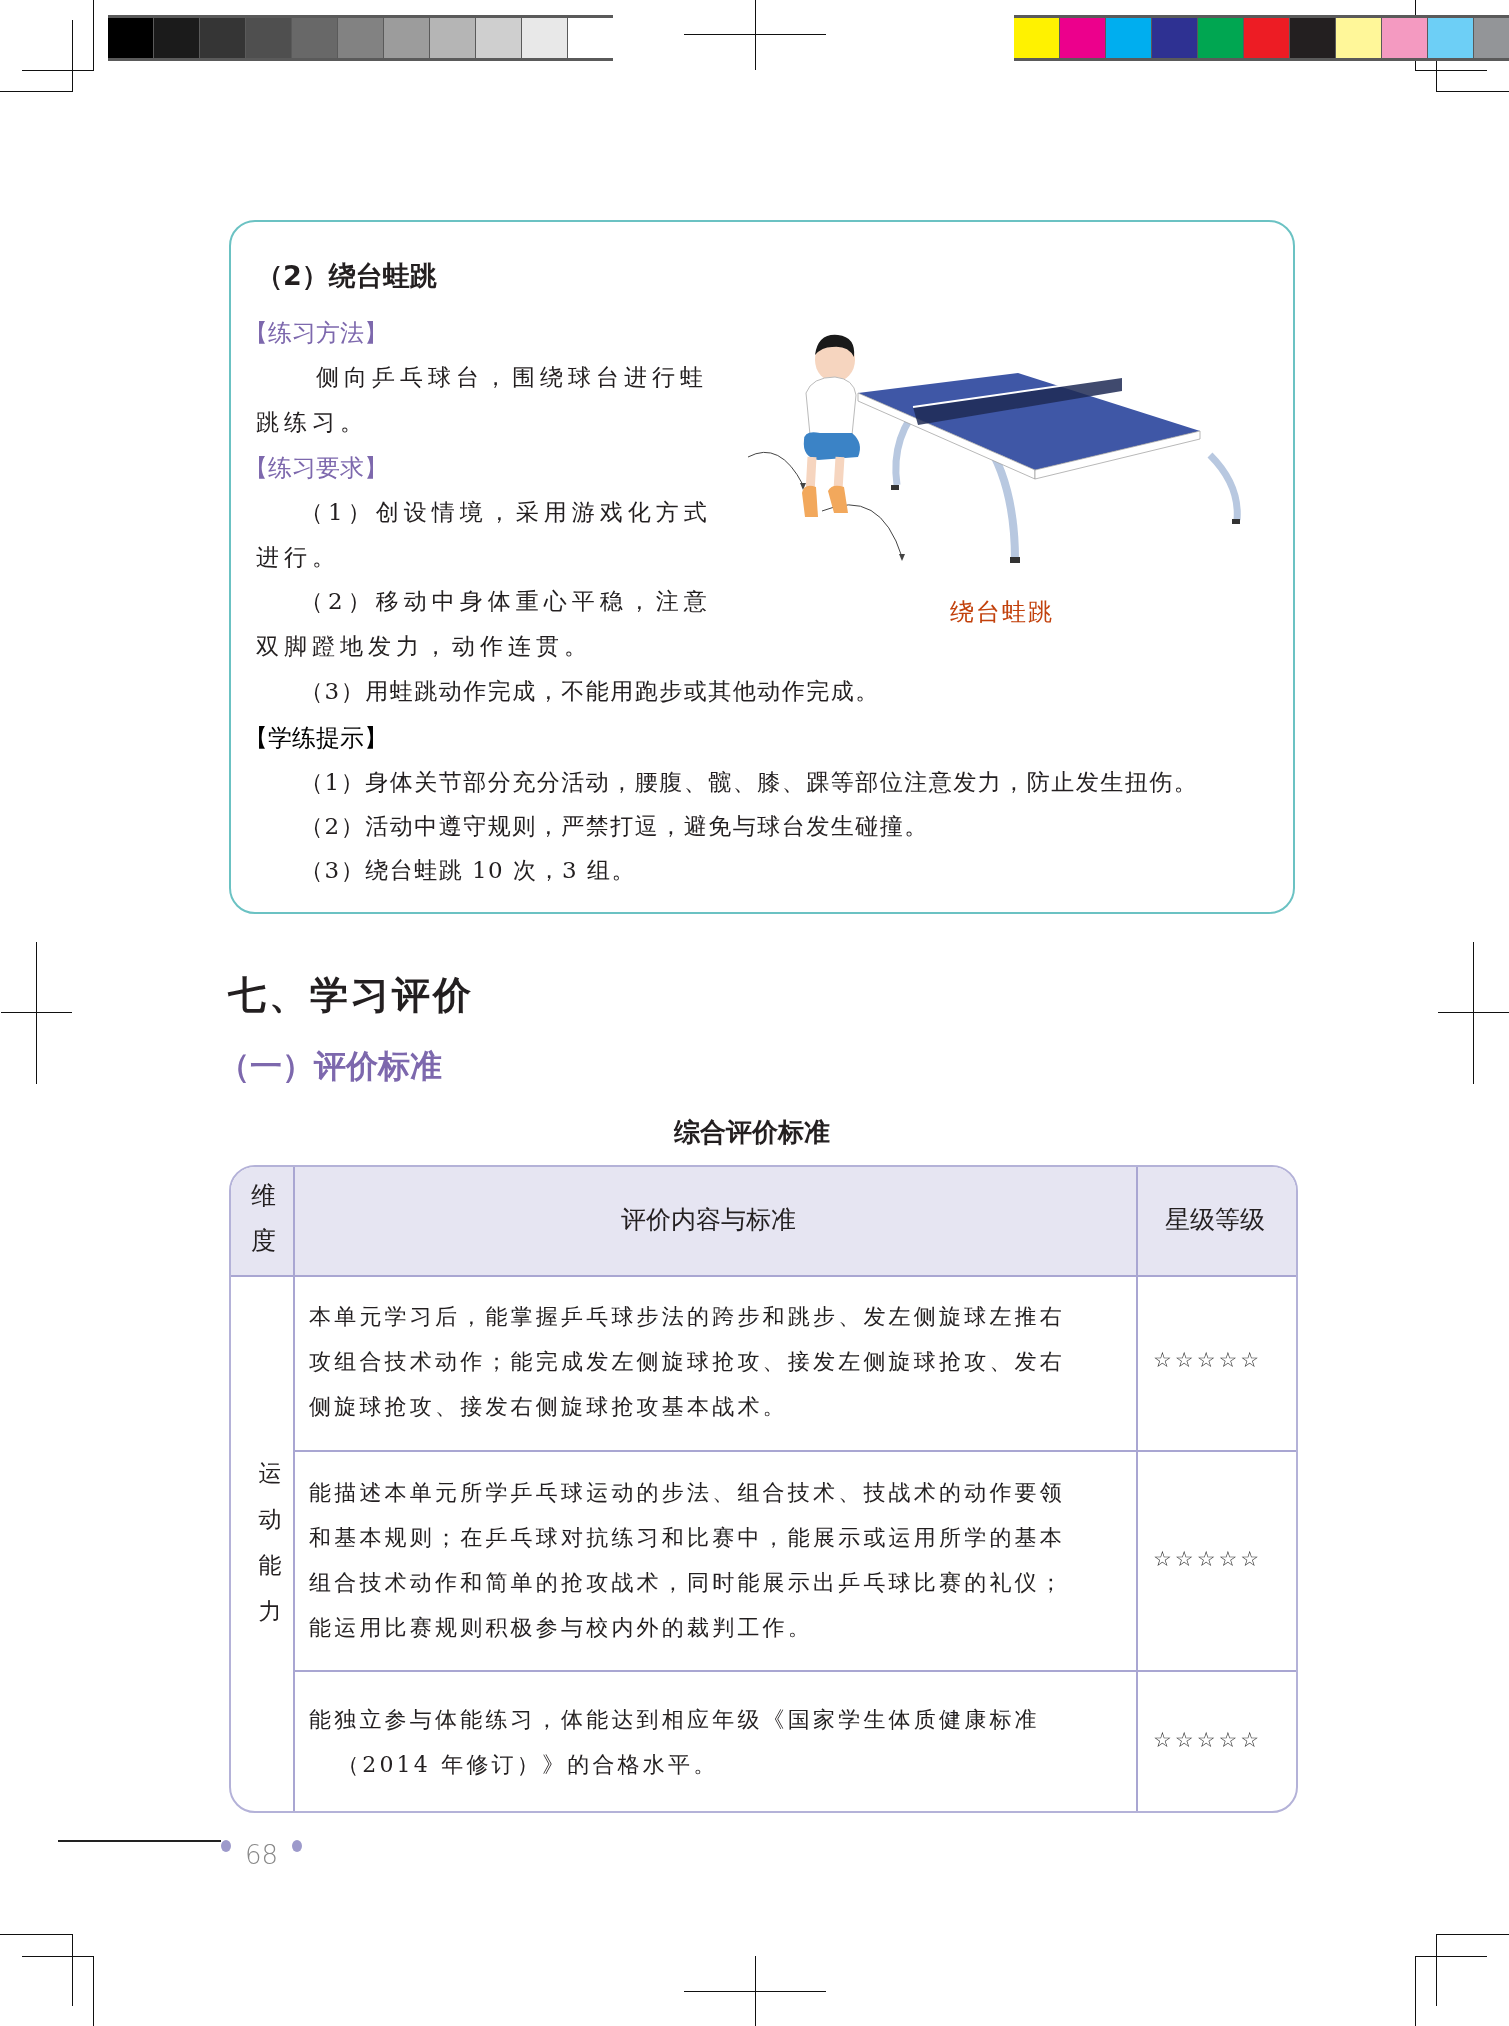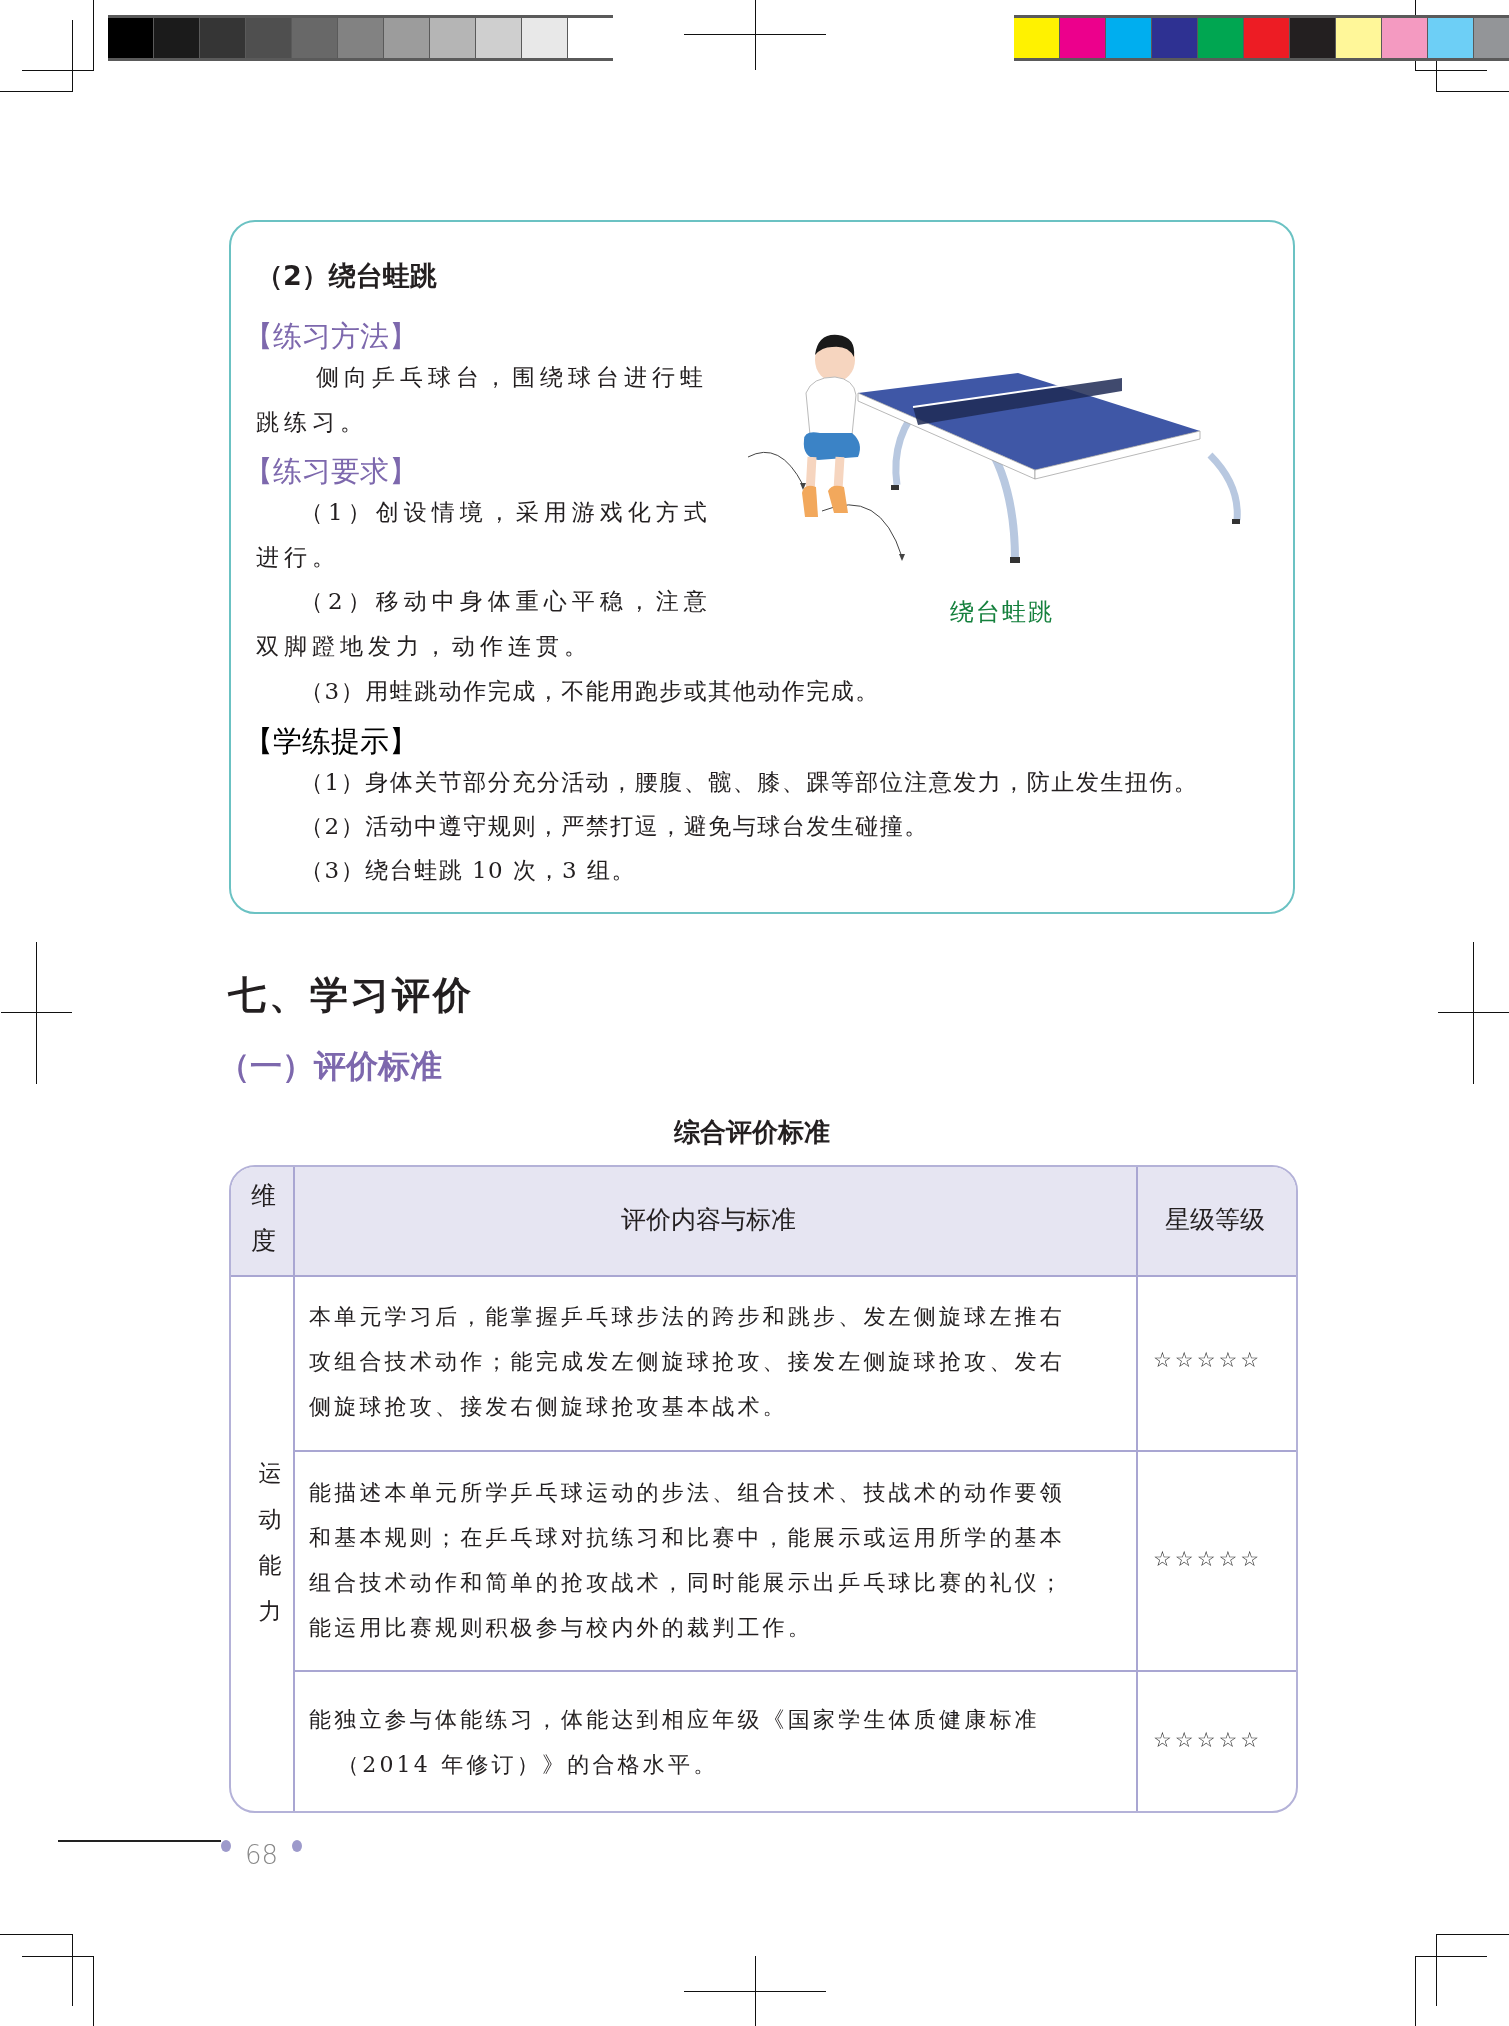--- a/index.html
+++ b/index.html
@@ -10,27 +10,27 @@
     .line-h { position: absolute; height: 1.3px; background: #111; }
     
     .bar-strip { position: absolute; top: 15px; height: 40px; display: flex;
                  border-top: 3px solid #5a5a5a; border-bottom: 3px solid #5a5a5a; background:#5a5a5a; gap: 1px; }
     .bar-strip .sw { width: 45px; height: 100%; }
     
     .practice-box { position: absolute; left: 229px; top: 220px; width: 1066px; height: 694px;
                     border: 2.5px solid #6bc2c3; border-radius: 26px; box-sizing: border-box; }
     .box-title { position: absolute; left: 256px; top: 258px; font-size: 27px; font-weight: bold;
                  font-family: "DejaVu Sans", "Liberation Sans", sans-serif; }
-    .tag { position: absolute; font-size: 29px; font-family: "DejaVu Sans", "Liberation Sans", sans-serif; }
+    .tag { position: absolute; font-size: 24px; font-family: "DejaVu Sans", "Liberation Sans", sans-serif; }
     .tag.purple { color: #7d68ad; }
     .tag.teal { color: #000000; }
     .para { position: absolute; font-size: 23px; letter-spacing: 5px; line-height: 45px; white-space: nowrap; }
     .para.tight { letter-spacing: 1.5px; }
     .caption { position: absolute; left: 950px; top: 596px; font-size: 24px; letter-spacing: 2px;
-               font-family: Liberation Mono, monospace; color: #15803d; }
+               font-family: Liberation Mono, monospace; color: #c2410c; }
     .illus { position: absolute; left: 740px; top: 325px; width: 540px; height: 240px; }
     .section-title { position: absolute; left: 228px; top: 970px; font-size: 38px; font-weight: bold; letter-spacing: 3px; }
     .sub-title { position: absolute; left: 218px; top: 1045px; font-size: 32px; color: #7d68ad; font-weight: bold;
                  font-family: "DejaVu Sans", "Liberation Sans", sans-serif; }
     .table-caption { position: absolute; left: 674px; top: 1115px; font-size: 26px; font-weight: bold; }
     
     .eval-table { position: absolute; left: 229px; top: 1165px; width: 1069px; height: 648px;
                   border: 2.5px solid #b4b2d8; border-radius: 26px; box-sizing: border-box; overflow: hidden; }
     .eval-table .hdr { position: absolute; left: 0; top: 0; right: 0; height: 108px; background: #e6e5f2;
                        border-bottom: 2px solid #a9a6d2; }

